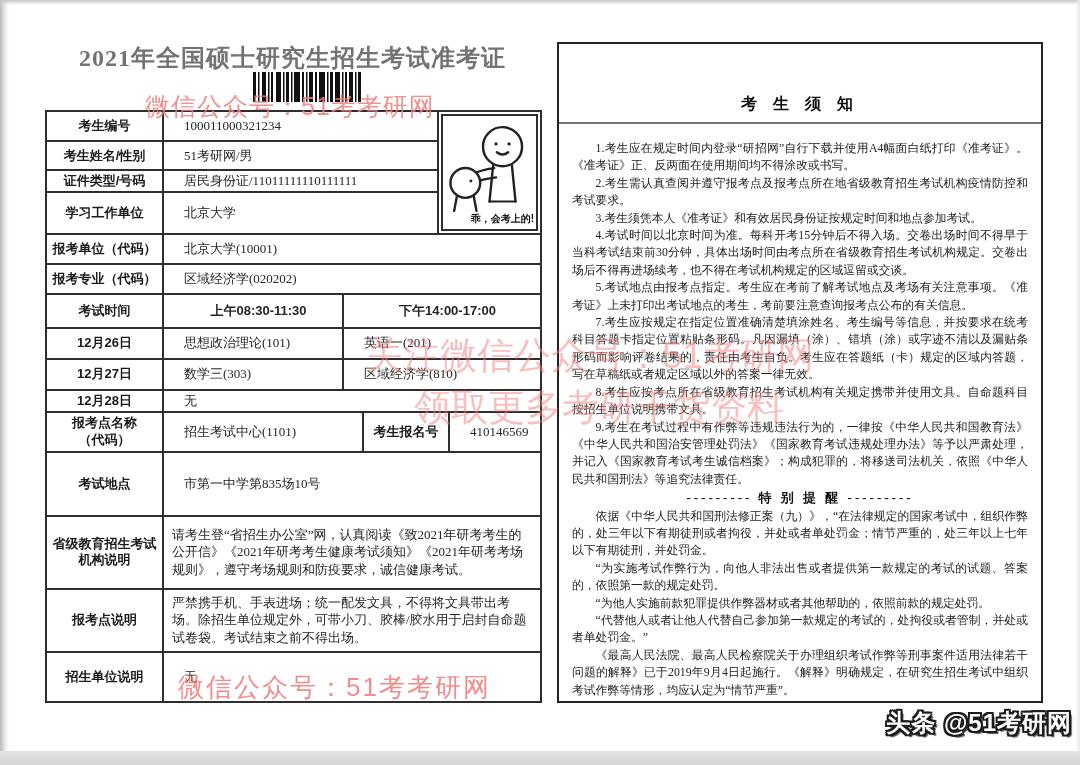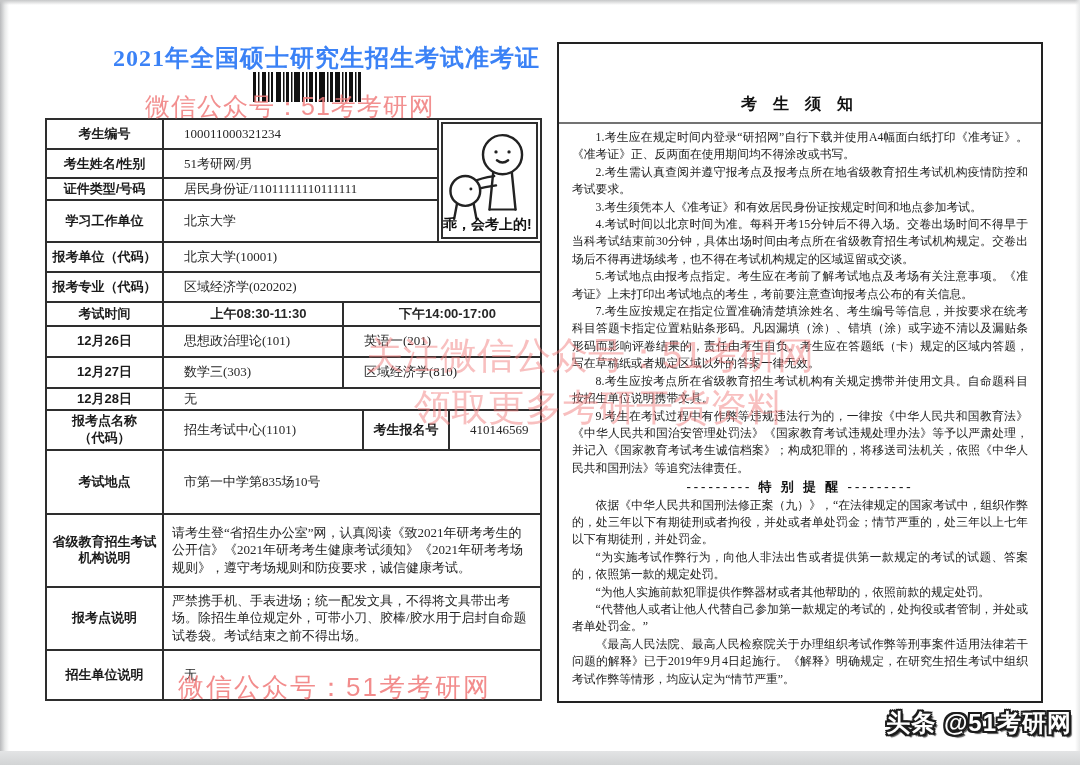--- a/index.html
+++ b/index.html
@@ -14,36 +14,36 @@
     background:linear-gradient(to right,#b9babc,#e9eaea 55%,rgba(255,255,255,0));}
   .edge-top{position:absolute;left:0;top:0;width:1080px;height:5px;
     background:linear-gradient(to bottom,#c6c7c8,rgba(255,255,255,0));}
   .edge-bottom{position:absolute;left:0;top:751px;width:1080px;height:14px;
     background:linear-gradient(to bottom,#e3e4e5,#d2d4d5);}
   .edge-right{position:absolute;right:0;top:0;width:5px;height:765px;
     background:linear-gradient(to left,#e8e9e9,rgba(255,255,255,0));}
 
   
   .doc-title{
-    position:absolute;left:45px;top:42px;width:495px;text-align:right;
+    position:absolute;left:45px;top:42px;width:495px;text-align:center;
     font-family:"Liberation Serif", serif;font-weight:bold;font-size:24px;
-    letter-spacing:1px;color:#3b82f6;
+    letter-spacing:1px;color:#737373;
   }
   .barcode{position:absolute;left:253px;top:72px;width:110px;height:30px;}
 
   
   .wm{position:absolute;font-family:"Liberation Sans", sans-serif;white-space:nowrap;pointer-events:none;z-index:30;}
   .wm-top{left:145px;top:90px;font-size:25px;color:rgba(240,125,125,0.85);letter-spacing:1px;}
   .wm-mid{left:366px;top:330px;font-size:37px;color:rgba(241,128,128,0.50);line-height:52px;}
   .wm-mid .l2{margin-left:18px;text-align:center;}
   .wm-bottom{left:178px;top:670px;font-size:26px;color:rgba(240,120,120,0.85);letter-spacing:2px;}
 
   
   table.ticket{
-    position:absolute;left:45px;top:118px;width:495px;
+    position:absolute;left:45px;top:110px;width:495px;
     border-collapse:collapse;table-layout:fixed;
   }
   table.ticket td{
     border:2px solid #2e2e2e;overflow:hidden;
     font-size:13px;vertical-align:middle;
   }
   td.lbl{
     text-align:center;font-weight:bold;color:#1a1a1a;
     font-family:"Liberation Sans", sans-serif;
     white-space:pre-line;line-height:1.25;
@@ -53,38 +53,38 @@
     padding-left:20px;text-align:left;
   }
   td.val.ctr{text-align:center;padding-left:12px;font-weight:bold;
     font-family:"Liberation Sans", sans-serif;}
   td.photo-cell{padding:2px;}
   .photo-box{
     width:100%;height:100%;box-sizing:border-box;border:2px solid #2e2e2e;
     position:relative;background:#fff;
   }
   .photo-caption{
-    position:absolute;left:0;right:2px;bottom:3px;text-align:left;
-    font-size:14px;font-weight:bold;color:#111;
+    position:absolute;left:0;right:2px;bottom:3px;text-align:right;
+    font-size:10px;font-weight:bold;color:#111;
     font-family:"Liberation Sans", sans-serif;white-space:nowrap;
   }
 
   
   .notice{
     position:absolute;left:557px;top:42px;width:486px;height:661px;
     border:2px solid #222;box-sizing:border-box;background:rgba(255,255,255,0);
     font-family:"Liberation Serif", serif;
   }
   .notice-header{
     height:36px;line-height:36px;text-align:center;
     border-bottom:2px solid #737373;
     font-size:16px;font-weight:bold;letter-spacing:6px;color:#111;margin-top:42px;
   }
   .notice-body{
-    padding:5px 13px 0 13px;font-size:11.8px;line-height:17.4px;
+    padding:16px 13px 0 13px;font-size:11.8px;line-height:17.4px;
     text-align:justify;color:#222;
   }
   .notice-body p{margin:0;text-indent:2em;}
   .reminder-title{
     text-align:center;font-weight:bold;font-size:13px;letter-spacing:3px;
     text-indent:0 !important;margin:1px 0 !important;color:#111;
   }
 
   
   .stamp{
@@ -199,21 +199,21 @@
     <td class="val" colspan="3">北京大学</td>
   </tr>
   <tr style="height:30px">
     <td class="lbl">报考单位（代码）</td>
     <td class="val" colspan="5">北京大学(10001)</td>
   </tr>
   <tr style="height:30px">
     <td class="lbl">报考专业（代码）</td>
     <td class="val" colspan="5">区域经济学(020202)</td>
   </tr>
-  <tr style="height:24px">
+  <tr style="height:34px">
     <td class="lbl">考试时间</td>
     <td class="val ctr">上午08:30-11:30</td>
     <td class="val ctr" colspan="4">下午14:00-17:00</td>
   </tr>
   <tr style="height:31px">
     <td class="lbl">12月26日</td>
     <td class="val">思想政治理论(101)</td>
     <td class="val" colspan="4">英语一(201)</td>
   </tr>
   <tr style="height:31px">

